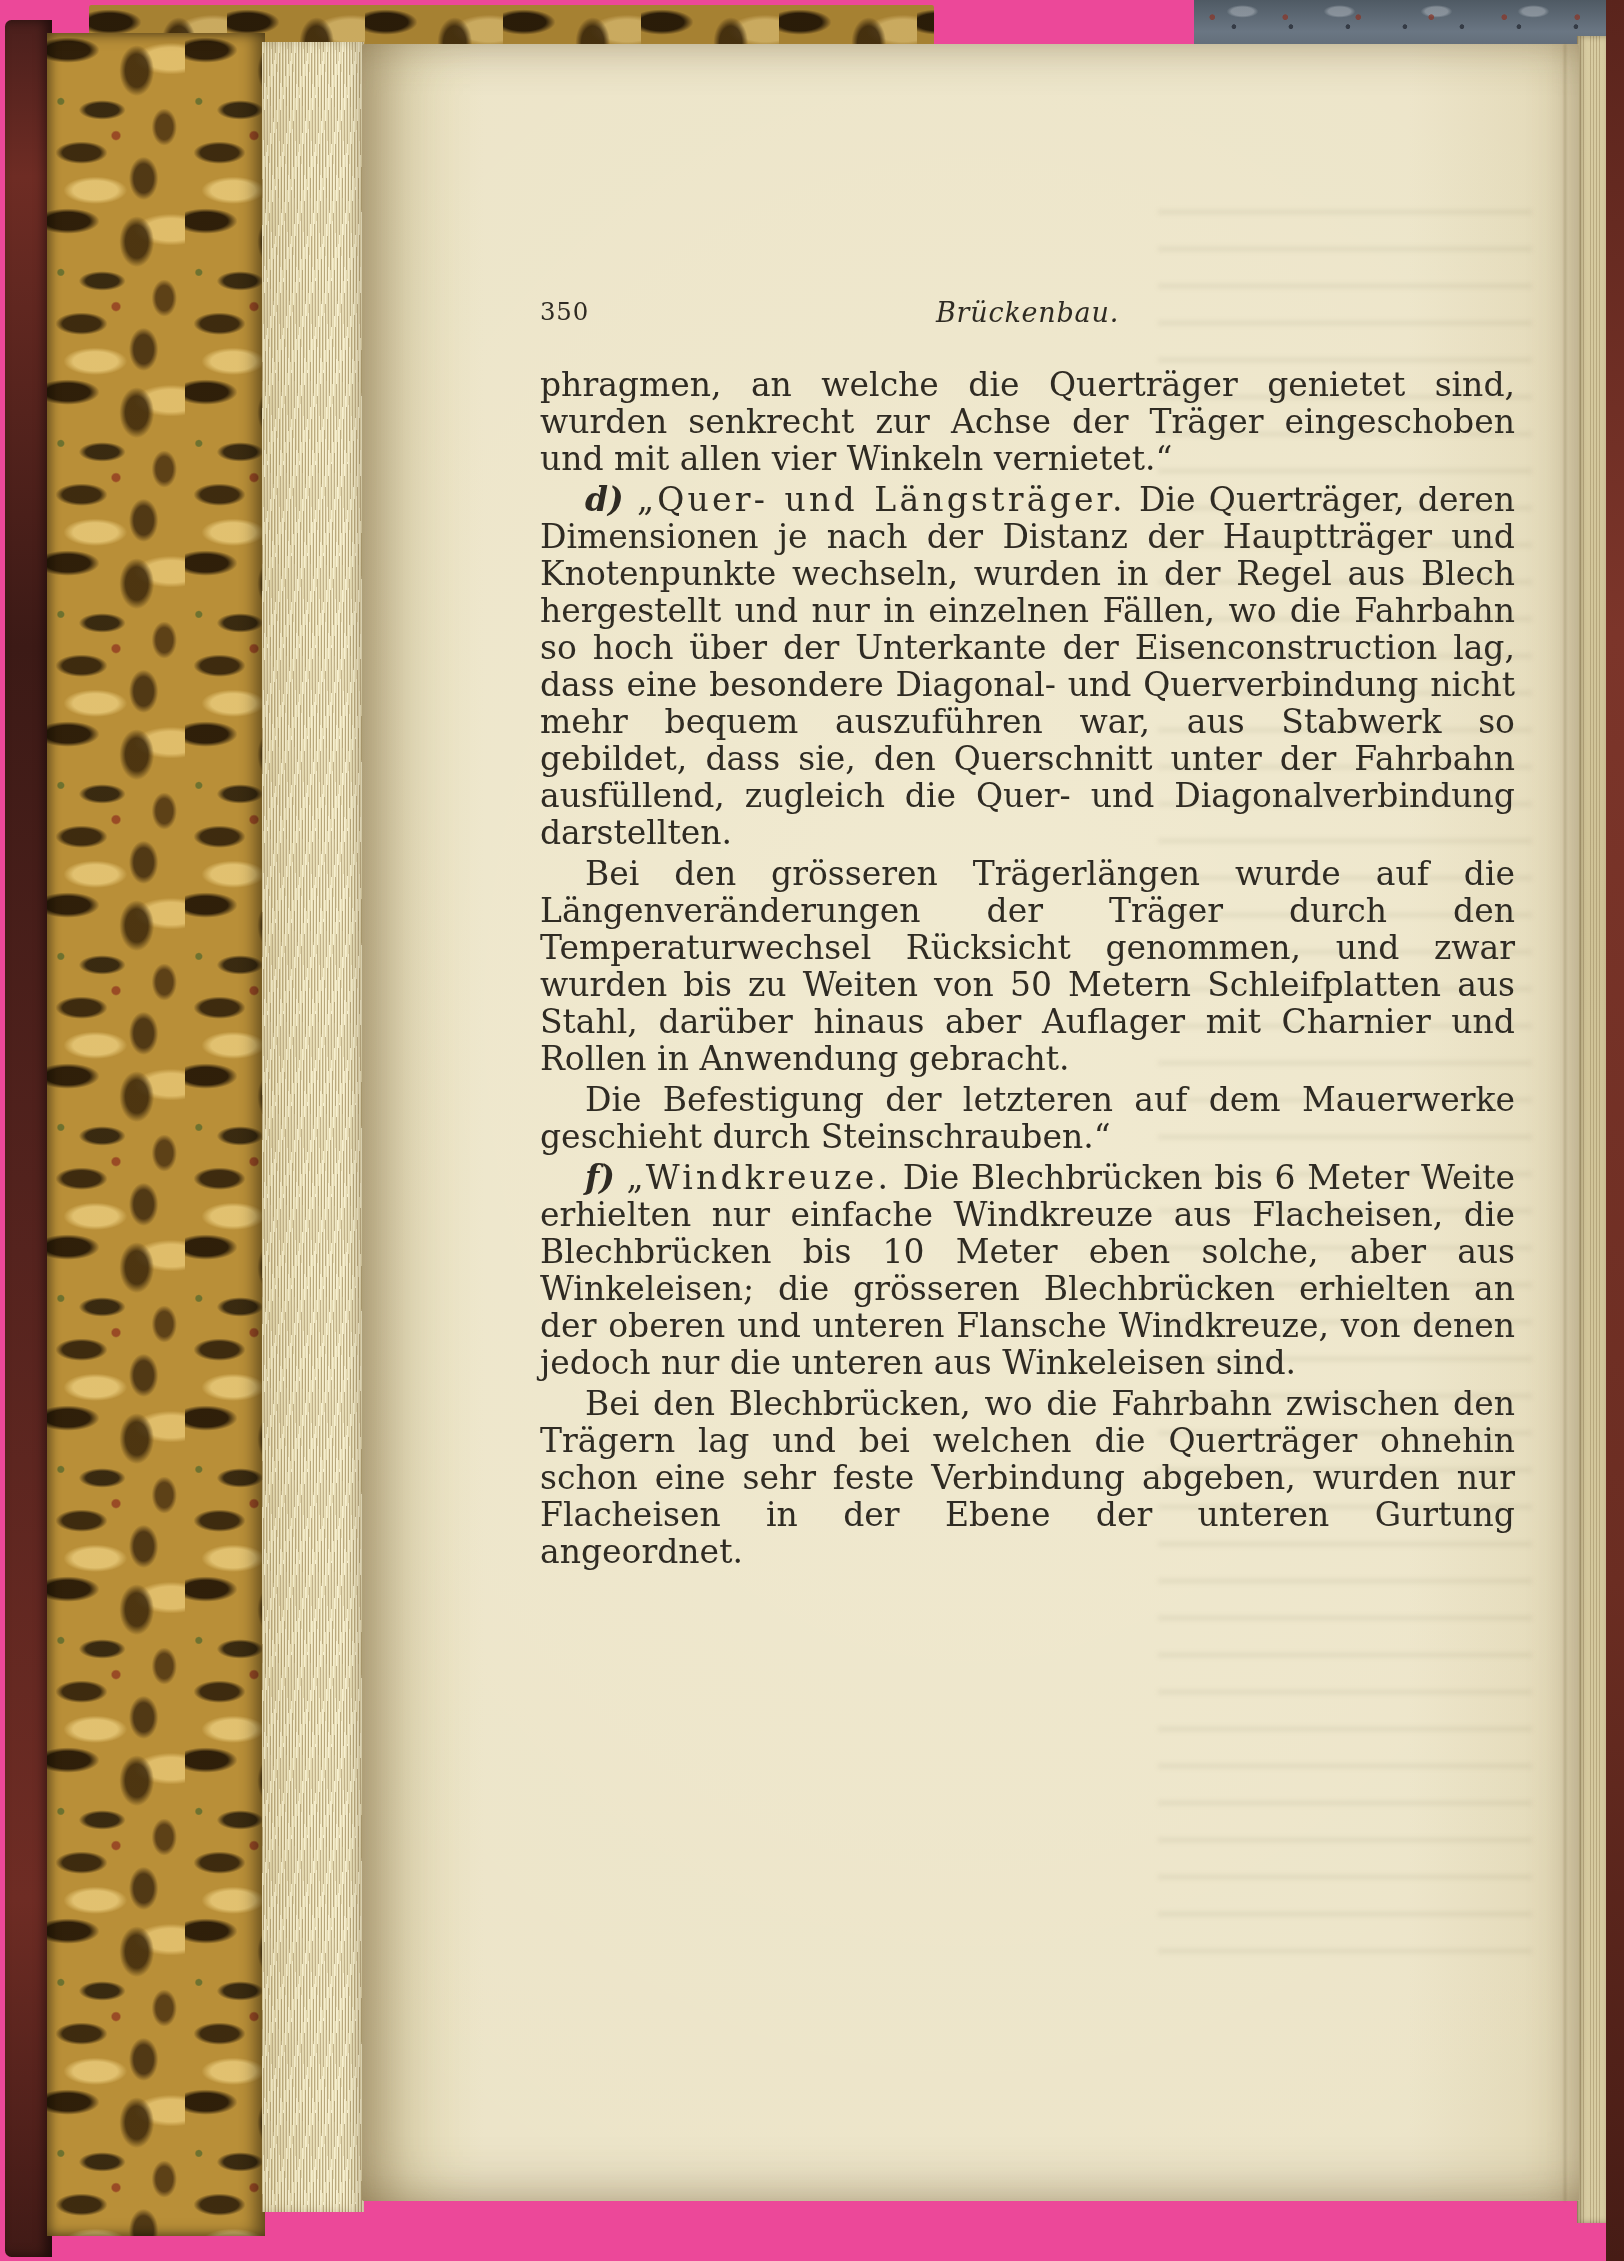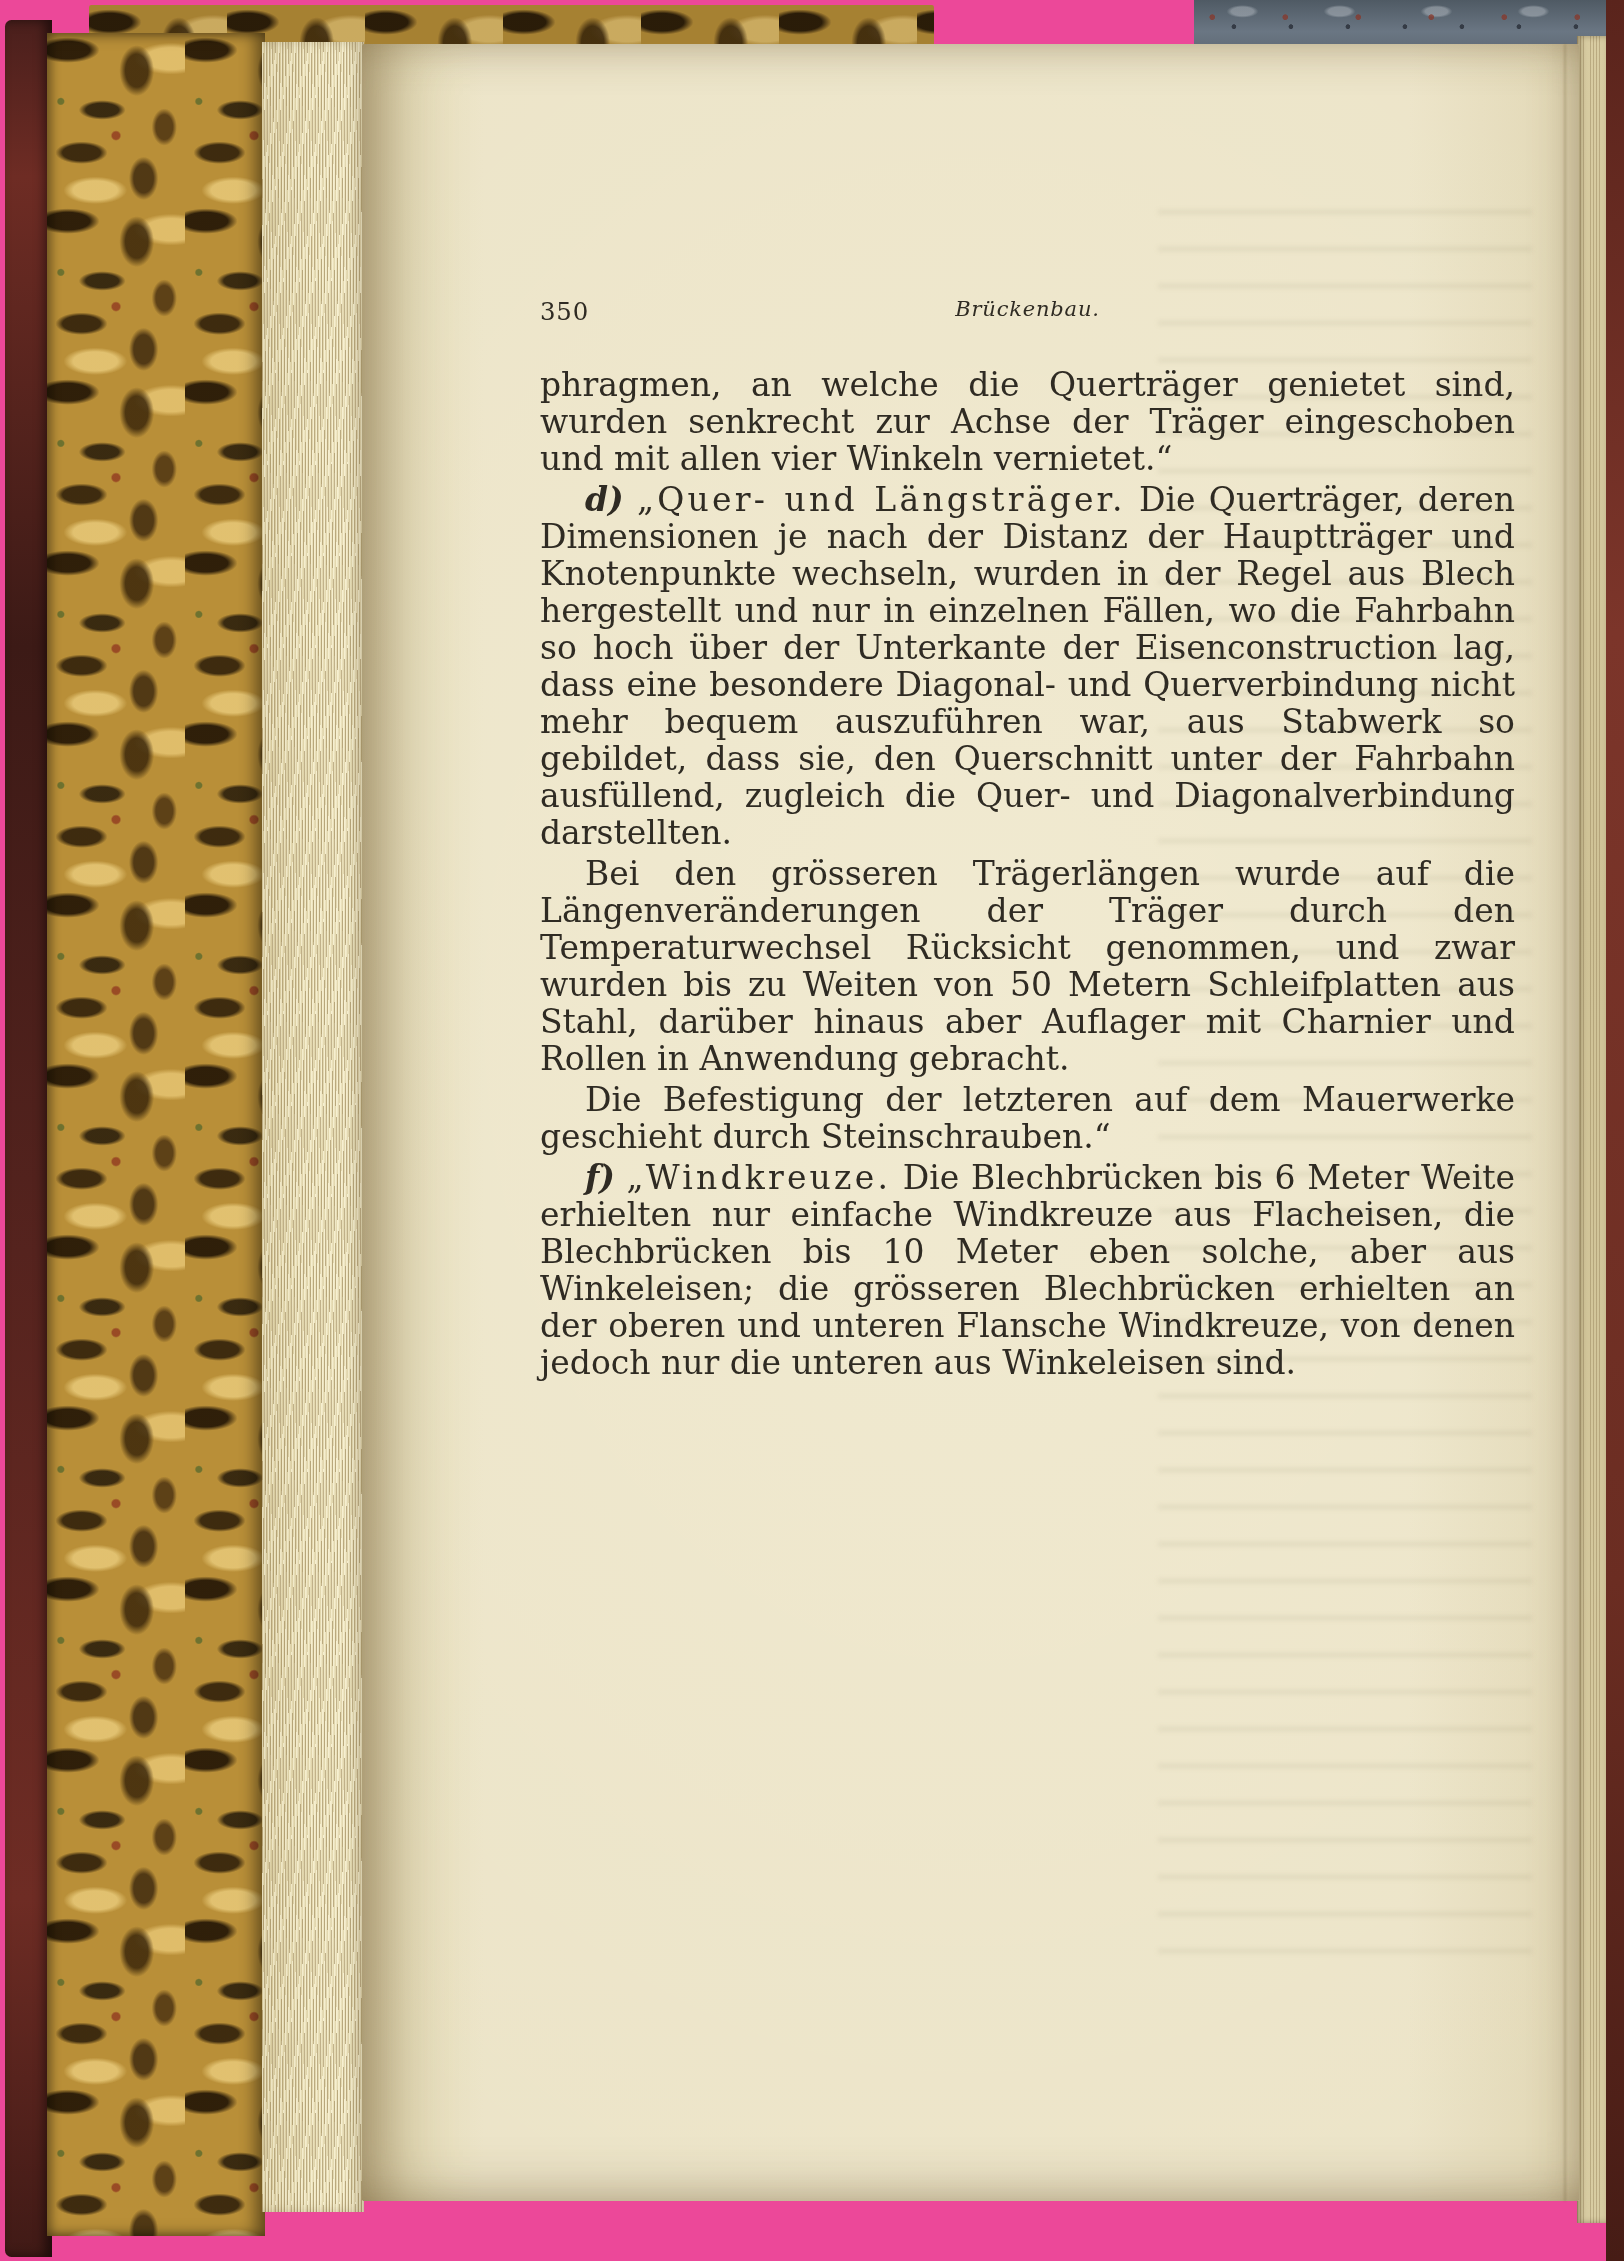--- a/index.html
+++ b/index.html
@@ -95,21 +95,21 @@
 
   .page-header {
     position:absolute; left:178px; top:253px; width:975px; height:36px;
     text-align:center;
   }
   .page-number {
     position:absolute; left:0; top:0;
     font-size:24.4px; letter-spacing:0.8px;
   }
   .running-header {
-    font-style:italic; font-size:21px; letter-spacing:0.8px;
+    font-style:italic; font-size:27px; letter-spacing:0.8px;
   }
 
   .text-block {
     position:absolute; left:178px; top:322px; width:975px;
     font-size:33px; line-height:37px; text-align:justify;
     text-rendering:optimizeLegibility;
   }
   .para { margin:0; }
   .para + .para { margin-top:4.1px; }
   .indent { text-indent:45px; }
@@ -147,17 +147,18 @@
 
 
 
 
       <p class="para indent"><span>Bei den grösseren Trägerlängen wurde auf die Längenveränderungen der Träger durch den Temperaturwechsel Rücksicht genommen, und zwar wurden bis zu Weiten von 50 Metern Schleifplatten aus Stahl, darüber hinaus aber Auflager mit Charnier und Rollen in Anwendung gebracht.</span></p>
 
       <p class="para indent"><span>Die Befestigung der letzteren auf dem Mauerwerke geschieht durch Steinschrauben.“</span></p>
 
       <p class="para indent"><span class="lead">f)</span> <span class="spaced">„Windkreuze.</span> <span>Die Blechbrücken bis 6 Meter Weite erhielten nur einfache Windkreuze aus Flacheisen, die Blechbrücken bis 10 Meter eben solche, aber aus Winkeleisen; die grösseren Blechbrücken erhielten an der oberen und unteren Flansche Windkreuze, von denen jedoch nur die unteren aus Winkeleisen sind.</span></p>
 
+      <p class="para indent"><span>Bei den Blechbrücken, wo die Fahrbahn zwischen den Trägern lag und bei welchen die Querträger ohnehin schon eine sehr feste Verbindung abgeben, wurden nur Flacheisen in der Ebene der unteren Gurtung angeordnet.</span></p>
 
     </div>
   </div>
 </div>
 
 
 </body></html>

